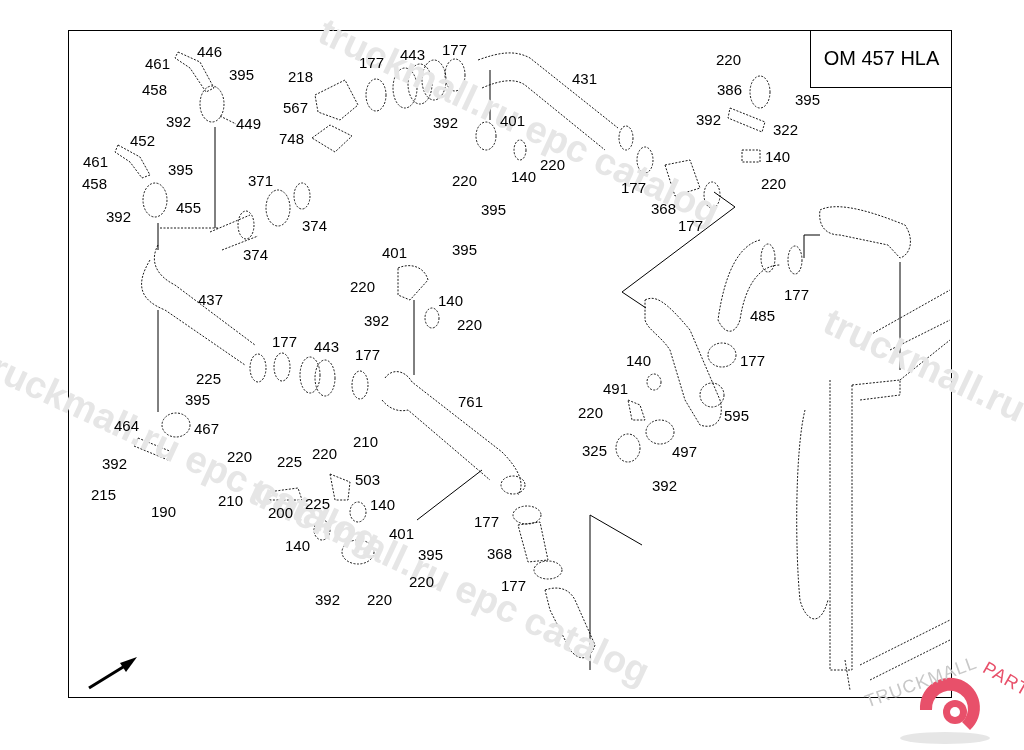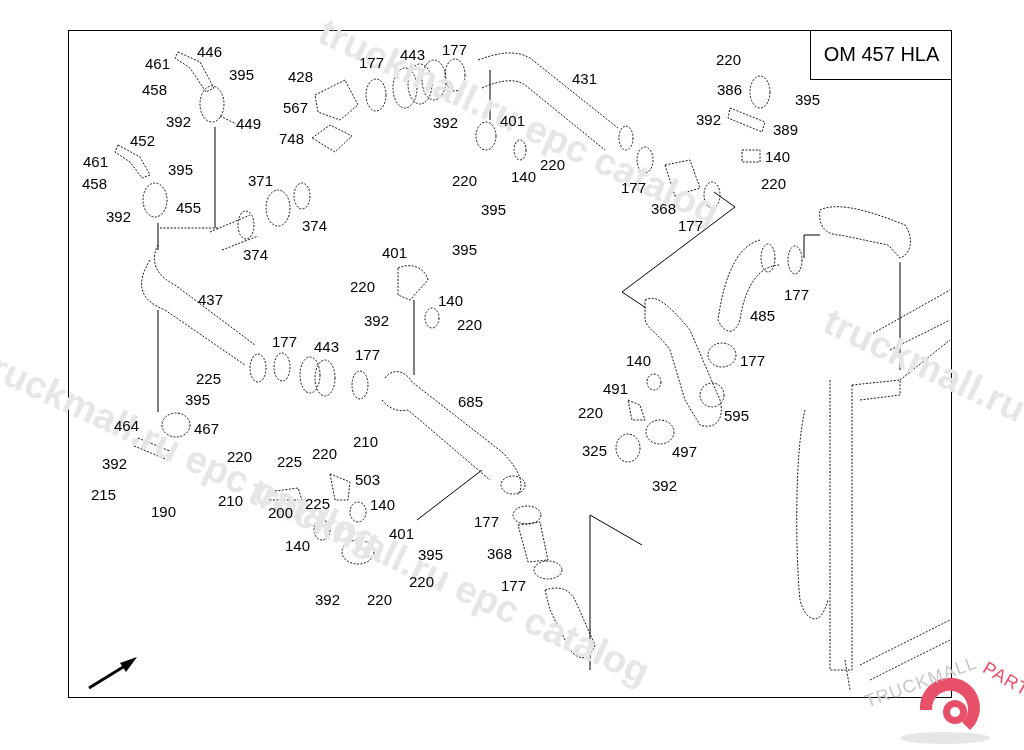--- a/index.html
+++ b/index.html
@@ -1,20 +1,20 @@
 <!DOCTYPE html>
 <html><head>
 <meta charset="utf-8">
 <style>
   html, body { margin:0; padding:0; background:#fff; }
   body { width:1024px; height:750px; position:relative; overflow:hidden;
          font-family:"Liberation Sans", sans-serif; color:#000; }
   #frame { position:absolute; left:68px; top:30px; width:884px; height:668px;
            border:1.6px solid #000; box-sizing:border-box; }
-  #title-box { position:absolute; left:810px; top:30px; width:142px; height:50px;
+  #title-box { position:absolute; left:810px; top:30px; width:142px; height:58px;
                border-left:1.6px solid #000; border-bottom:1.6px solid #000; box-sizing:border-box;
                display:flex; align-items:center; justify-content:center; font-size:20px; }
   svg#diagram { position:absolute; left:0; top:0; width:1024px; height:750px; }
   .lbl { position:absolute; font-size:15px; line-height:15px; white-space:nowrap; }
   .wm { position:absolute; font-size:38px; font-weight:bold; color:#e6e6e6; white-space:nowrap;
         transform-origin:left top; pointer-events:none; }
   #logo { position:absolute; left:860px; top:650px; width:164px; height:100px; }
   #logo-text { position:absolute; left:868px; top:668px; font-size:18px; color:#c8c8c8;
                transform:rotate(-35deg); transform-origin:left top; letter-spacing:1px; white-space:nowrap; }
   #logo-text .accent { color:#e8506a; }
@@ -134,40 +134,40 @@
 <div class="lbl" style="left:166px;top:114px">392</div>
 <div class="lbl" style="left:236px;top:116px">449</div>
 
 <div class="lbl" style="left:130px;top:133px">452</div>
 <div class="lbl" style="left:83px;top:154px">461</div>
 <div class="lbl" style="left:168px;top:162px">395</div>
 <div class="lbl" style="left:82px;top:176px">458</div>
 <div class="lbl" style="left:106px;top:209px">392</div>
 <div class="lbl" style="left:176px;top:200px">455</div>
 
-<div class="lbl" style="left:288px;top:69px">428</div>
+<div class="lbl" style="left:288px;top:69px">218</div>
 <div class="lbl" style="left:359px;top:55px">177</div>
 <div class="lbl" style="left:400px;top:47px">443</div>
 <div class="lbl" style="left:442px;top:42px">177</div>
 <div class="lbl" style="left:572px;top:71px">431</div>
 <div class="lbl" style="left:283px;top:100px">567</div>
 <div class="lbl" style="left:279px;top:131px">748</div>
 
 <div class="lbl" style="left:433px;top:115px">392</div>
 <div class="lbl" style="left:500px;top:113px">401</div>
 <div class="lbl" style="left:540px;top:157px">220</div>
 <div class="lbl" style="left:511px;top:169px">140</div>
 <div class="lbl" style="left:452px;top:173px">220</div>
 <div class="lbl" style="left:481px;top:202px">395</div>
 
 <div class="lbl" style="left:716px;top:52px">220</div>
 <div class="lbl" style="left:717px;top:82px">386</div>
 <div class="lbl" style="left:795px;top:92px">395</div>
 <div class="lbl" style="left:696px;top:112px">392</div>
-<div class="lbl" style="left:773px;top:122px">389</div>
+<div class="lbl" style="left:773px;top:122px">322</div>
 <div class="lbl" style="left:765px;top:149px">140</div>
 <div class="lbl" style="left:761px;top:176px">220</div>
 
 <div class="lbl" style="left:621px;top:180px">177</div>
 <div class="lbl" style="left:651px;top:201px">368</div>
 <div class="lbl" style="left:678px;top:218px">177</div>
 
 <div class="lbl" style="left:248px;top:173px">371</div>
 <div class="lbl" style="left:302px;top:218px">374</div>
 <div class="lbl" style="left:243px;top:247px">374</div>
@@ -177,21 +177,21 @@
 <div class="lbl" style="left:382px;top:245px">401</div>
 <div class="lbl" style="left:452px;top:242px">395</div>
 <div class="lbl" style="left:350px;top:279px">220</div>
 <div class="lbl" style="left:438px;top:293px">140</div>
 <div class="lbl" style="left:364px;top:313px">392</div>
 <div class="lbl" style="left:457px;top:317px">220</div>
 
 <div class="lbl" style="left:272px;top:334px">177</div>
 <div class="lbl" style="left:314px;top:339px">443</div>
 <div class="lbl" style="left:355px;top:347px">177</div>
-<div class="lbl" style="left:458px;top:394px">685</div>
+<div class="lbl" style="left:458px;top:394px">761</div>
 
 <div class="lbl" style="left:196px;top:371px">225</div>
 <div class="lbl" style="left:185px;top:392px">395</div>
 <div class="lbl" style="left:114px;top:418px">464</div>
 <div class="lbl" style="left:194px;top:421px">467</div>
 
 <div class="lbl" style="left:102px;top:456px">392</div>
 <div class="lbl" style="left:91px;top:487px">215</div>
 <div class="lbl" style="left:151px;top:504px">190</div>
 

